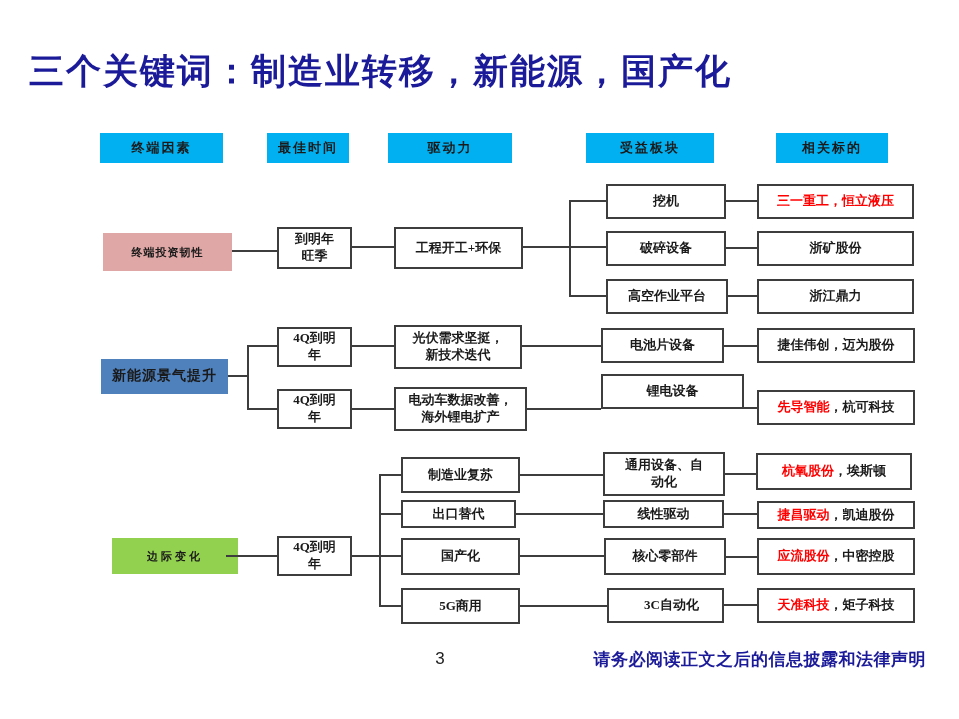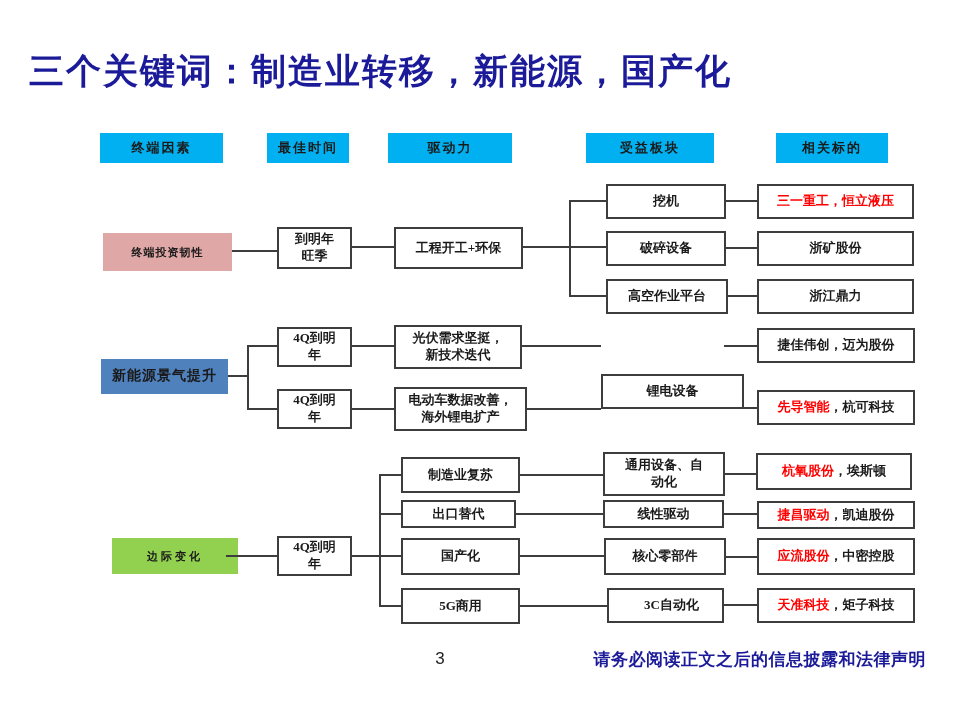--- a/index.html
+++ b/index.html
@@ -108,20 +108,23 @@
 
   <div class="box" style="left:394px;top:325px;width:128px;height:44px;">
       <span>光伏需求坚挺，</span>
       <span>新技术迭代</span>
     </div>
   <div class="box" style="left:394px;top:387px;width:133px;height:44px;">
       <span>电动车数据改善，</span>
       <span>海外锂电扩产</span>
     </div>
 
+  <div class="box" style="left:601px;top:328px;width:123px;height:35px;">
+      <span>电池片设备</span>
+    </div>
   <div class="box" style="left:601px;top:374px;width:143px;height:35px;">
       <span>锂电设备</span>
     </div>
 
   <div class="box tbox" style="left:757px;top:328px;width:158px;height:35px;flex-direction:row;">
       <span class="red-text"></span>
       <span>捷佳伟创，迈为股份</span>
     </div>
   <div class="box tbox" style="left:757px;top:390px;width:158px;height:35px;flex-direction:row;">
       <span class="red-text">先导智能</span>

